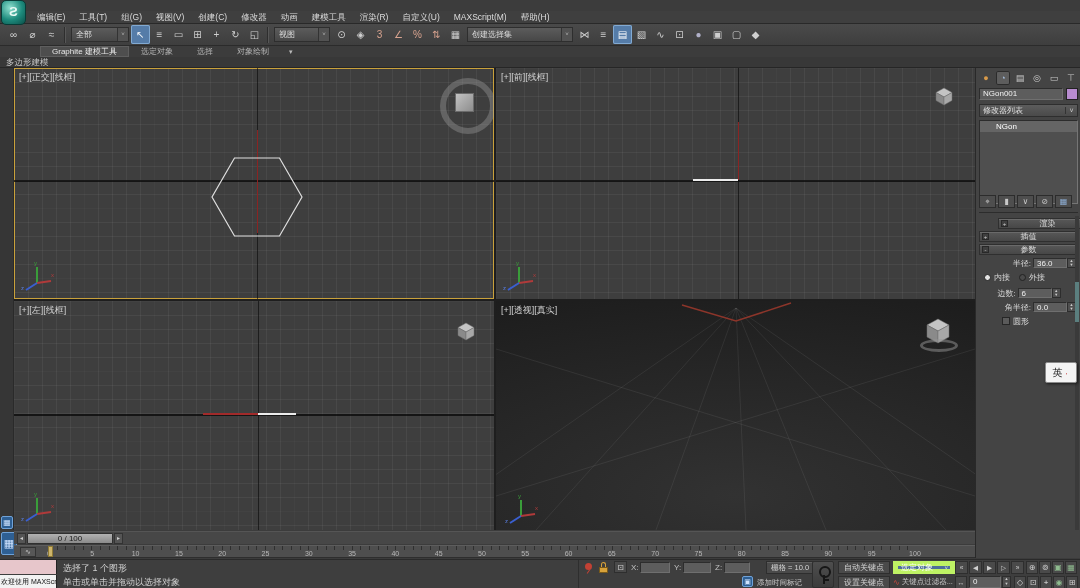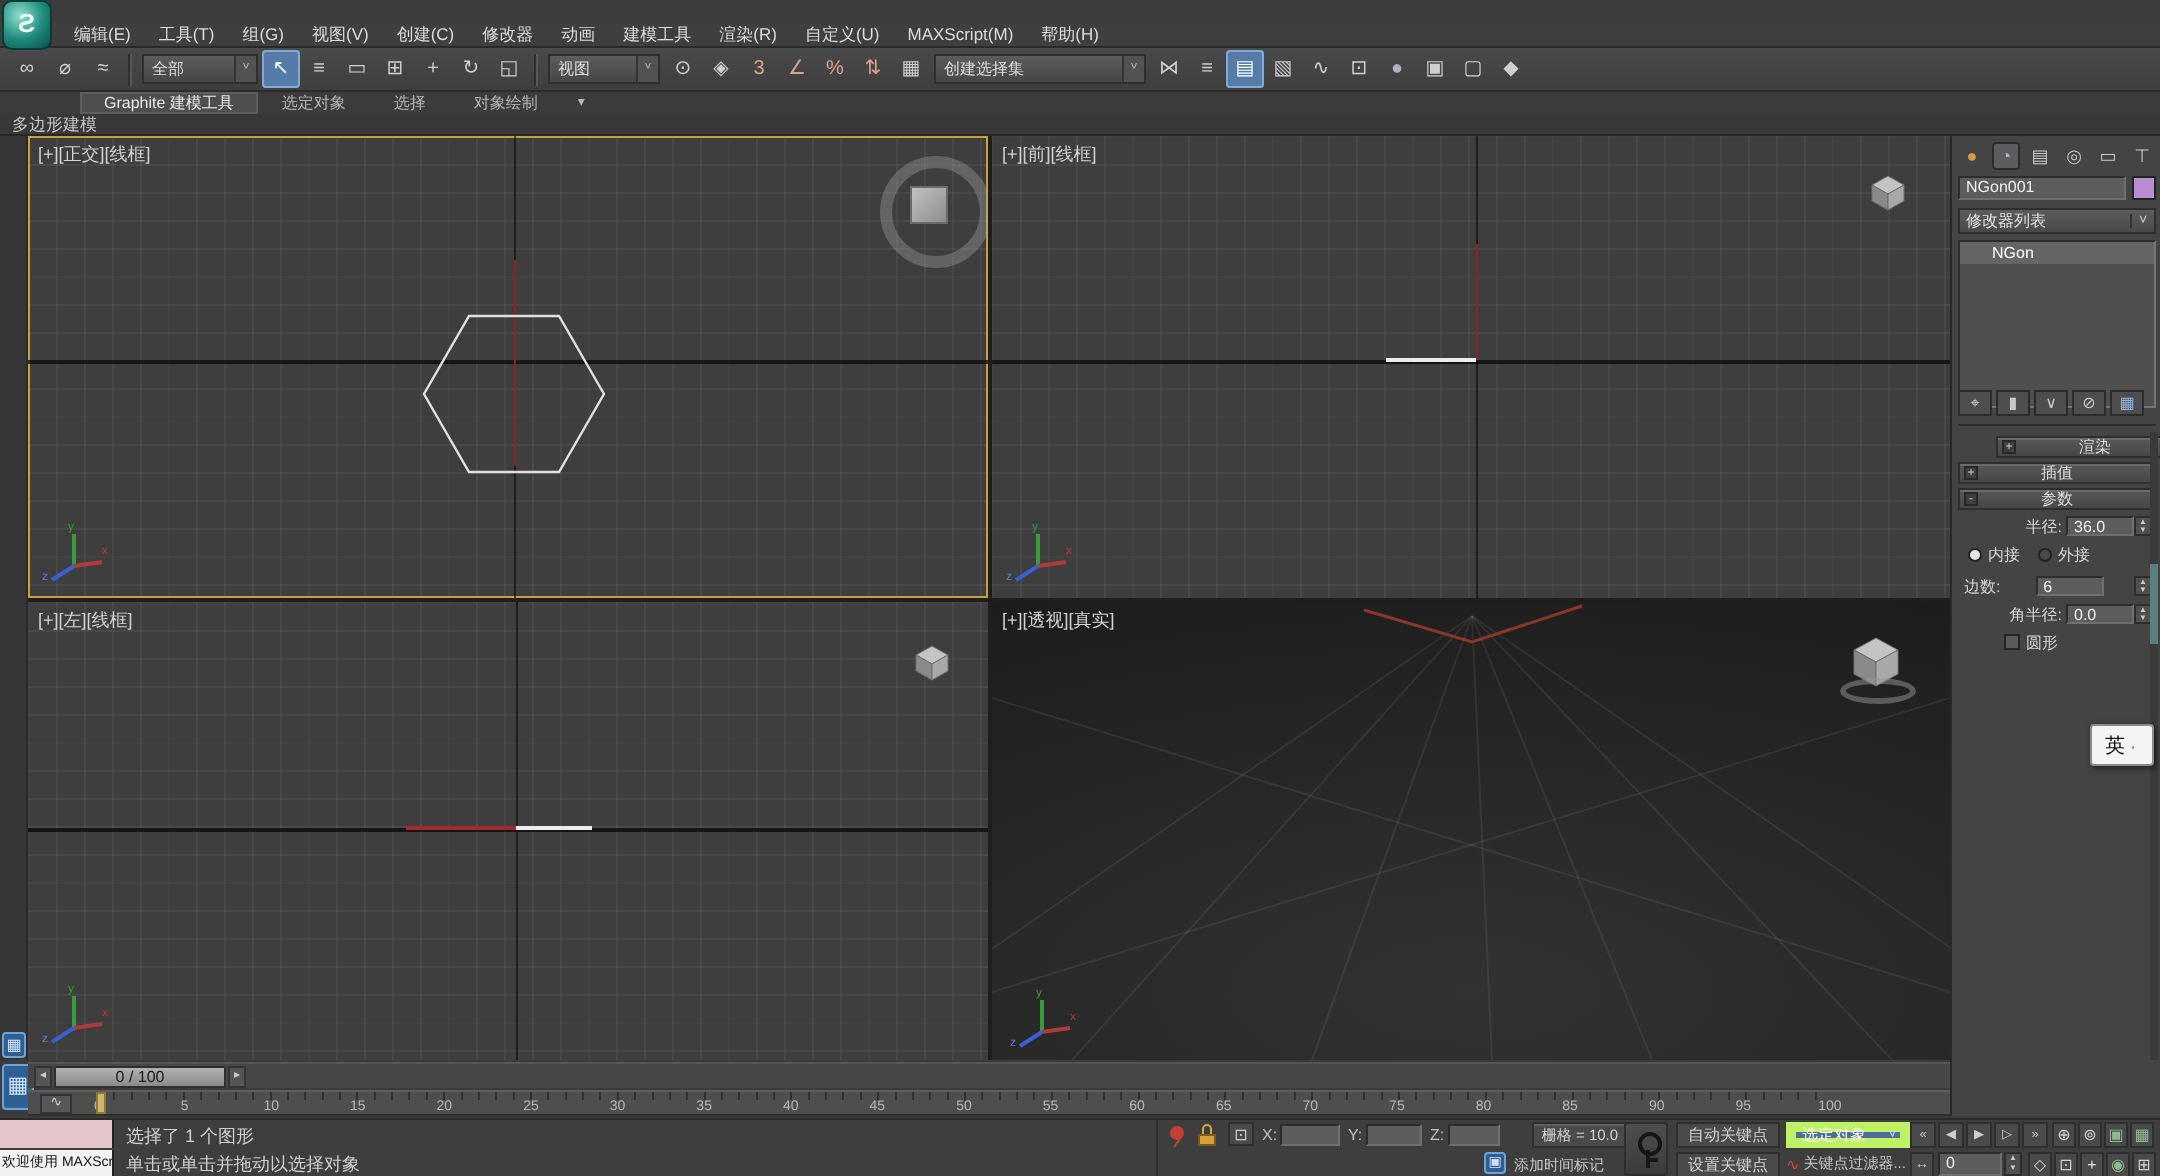--- a/index.html
+++ b/index.html
@@ -346,21 +346,21 @@
         <span>▲</span>
         <span>▼</span>
       </span>
   </div>
   <div class="r" style="left:984px;top:272px;width:94px;height:10px;display:flex;align-items:center;gap:3px;">
     <span class="radio on"></span>
     <span class="plabel">内接</span>
     <span class="radio off" style="margin-left:6px;"></span>
     <span class="plabel">外接</span>
   </div>
-  <div class="r" style="left:982px;top:287px;width:94px;height:12px;display:flex;align-items:center;justify-content:space-between;">
+  <div class="r" style="left:982px;top:287px;width:94px;height:12px;display:flex;align-items:center;justify-content:center;">
     <span class="plabel">边数:</span>
     <span class="field" style="width:34px;height:10px;margin-left:2px;">6</span>
     <span class="spinner" style="height:10px;">
         <span>▲</span>
         <span>▼</span>
       </span>
   </div>
   <div class="r" style="left:982px;top:301px;width:94px;height:12px;display:flex;align-items:center;justify-content:flex-end;">
     <span class="plabel">角半径:</span>
     <span class="field" style="width:34px;height:10px;margin-left:2px;">0.0</span>

